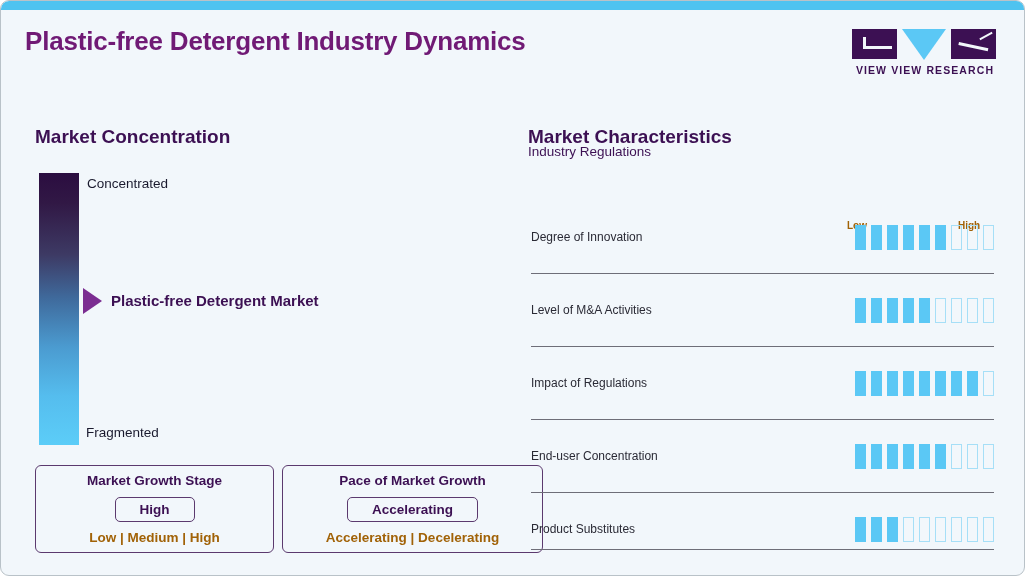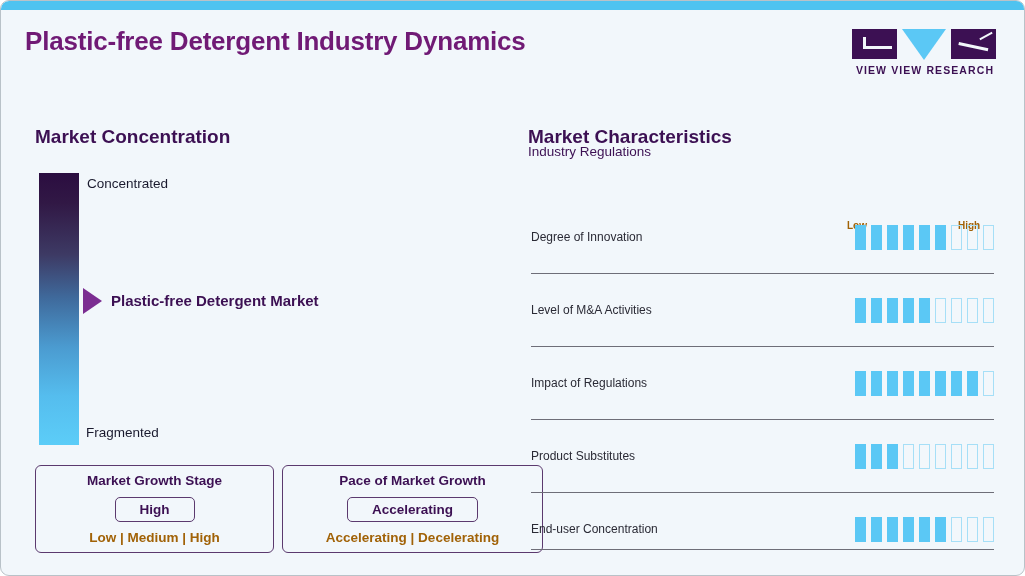--- a/index.html
+++ b/index.html
@@ -327,42 +327,42 @@
           <div class="bar on"></div>
           <div class="bar on"></div>
           <div class="bar on"></div>
           <div class="bar on"></div>
           <div class="bar on"></div>
           <div class="bar on"></div>
           <div class="bar off"></div>
         </div>
       </div>
       <div class="char-row">
+        <div class="char-label">End-user Concentration</div>
+        <div class="bars">
+          <div class="bar on"></div>
+          <div class="bar on"></div>
+          <div class="bar on"></div>
+          <div class="bar on"></div>
+          <div class="bar on"></div>
+          <div class="bar on"></div>
+          <div class="bar off"></div>
+          <div class="bar off"></div>
+          <div class="bar off"></div>
+        </div>
+      </div>
+      <div class="char-row">
         <div class="char-label">Product Substitutes</div>
         <div class="bars">
           <div class="bar on"></div>
           <div class="bar on"></div>
           <div class="bar on"></div>
           <div class="bar off"></div>
           <div class="bar off"></div>
           <div class="bar off"></div>
-          <div class="bar off"></div>
-          <div class="bar off"></div>
-          <div class="bar off"></div>
-        </div>
-      </div>
-      <div class="char-row">
-        <div class="char-label">End-user Concentration</div>
-        <div class="bars">
-          <div class="bar on"></div>
-          <div class="bar on"></div>
-          <div class="bar on"></div>
-          <div class="bar on"></div>
-          <div class="bar on"></div>
-          <div class="bar on"></div>
           <div class="bar off"></div>
           <div class="bar off"></div>
           <div class="bar off"></div>
         </div>
       </div>
     </div>
   <div class="bottom-rule"></div>
 
 </div>
 

